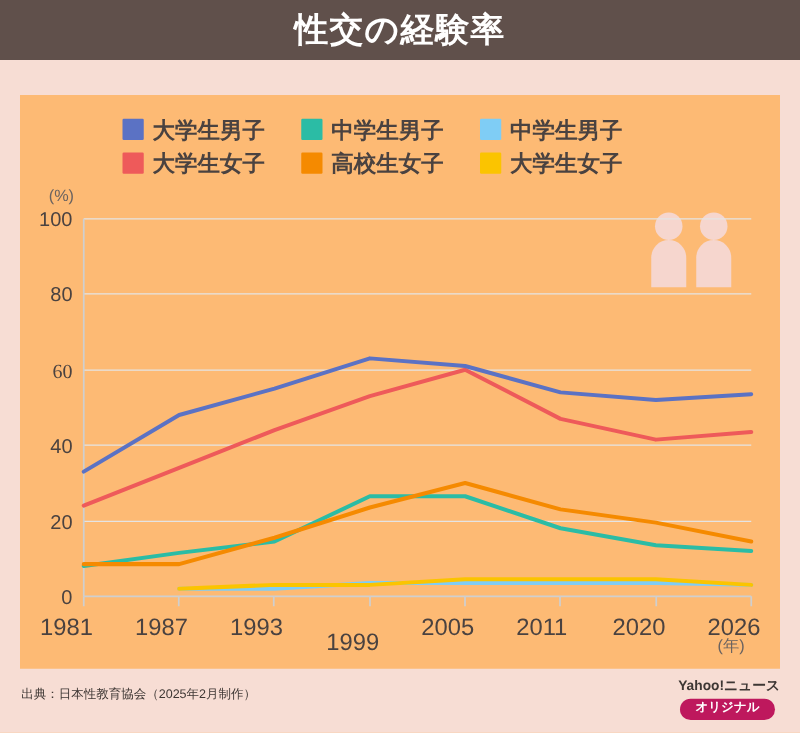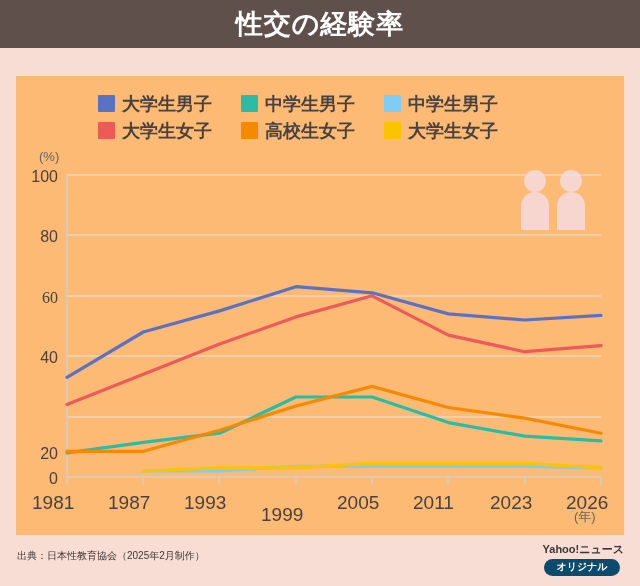--- a/index.html
+++ b/index.html
@@ -136,21 +136,21 @@
     color: #3e3734;
     line-height: 1.2;
     white-space: nowrap;
     text-align: right;
   }
   .yahoo-pill {
     display: inline-block;
     margin-top: 3px;
     padding: 2px 12px 3px;
     border-radius: 10px;
-    background: #0c4a6e;
+    background: #be185d;
     color: #ffffff;
     font-size: 10px;
     font-weight: bold;
     line-height: 1.2;
     white-space: nowrap;
   }
 </style>
 </head>
 <body>
 
@@ -234,30 +234,30 @@
             <polyline points="51.0,375.3 127.3,375.3 203.6,354.2 279.9,330.0 356.1,310.4 432.4,331.5 508.7,342.1 585.0,357.2" stroke="#f58a00"></polyline>
             <polyline points="51.0,328.5 127.3,298.3 203.6,268.1 279.9,240.9 356.1,219.8 432.4,259.1 508.7,275.7 585.0,269.6" stroke="#ee5a5a"></polyline>
             <polyline points="51.0,301.3 127.3,256.0 203.6,234.9 279.9,210.7 356.1,216.8 432.4,237.9 508.7,244.0 585.0,239.4" stroke="#5b72c4"></polyline>
           </g>
       </svg>
 
       <div class="ytick" style="left:0px;  top:93px;">100</div>
       <div class="ytick" style="left:0px;  top:153px;">80</div>
       <div class="ytick" style="left:0px;  top:214px;font-family:Liberation Serif, serif;">60</div>
       <div class="ytick" style="left:0px;  top:274px;">40</div>
-      <div class="ytick" style="left:0px;  top:335px;margin-top:35px;">20</div>
+      <div class="ytick" style="left:0px;  top:335px;">20</div>
       <div class="ytick" style="left:0px;  top:395px;">0</div>
 
       <div class="xtick" style="left:16px;  top:417px;">1981</div>
       <div class="xtick" style="left:92px;  top:417px;">1987</div>
       <div class="xtick" style="left:168px; top:417px;">1993</div>
       <div class="xtick" style="left:245px; top:429px;">1999</div>
       <div class="xtick" style="left:321px; top:417px;">2005</div>
       <div class="xtick" style="left:397px; top:417px;">2011</div>
-      <div class="xtick" style="left:474px; top:417px;">2023</div>
+      <div class="xtick" style="left:474px; top:417px;">2020</div>
       <div class="xtick" style="left:550px; top:417px;">2026</div>
 
     </div>
   </div>
 
   <div class="footer-source">出典：日本性教育協会（2025年2月制作）</div>
   <div class="yahoo-badge">
     <div class="yahoo-name">Yahoo!ニュース</div>
     <div class="yahoo-pill">オリジナル</div>
   </div>

